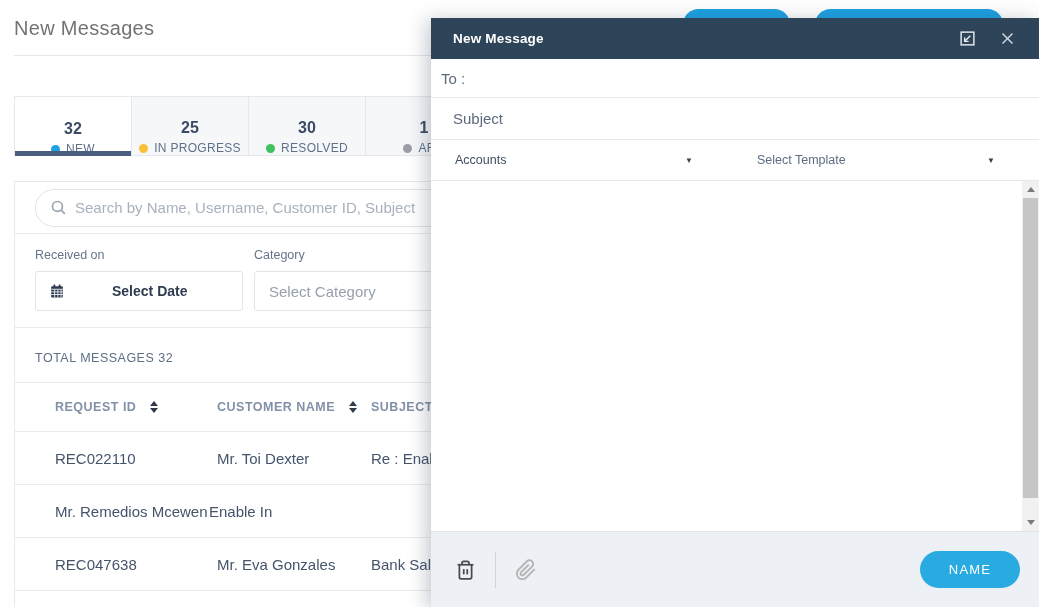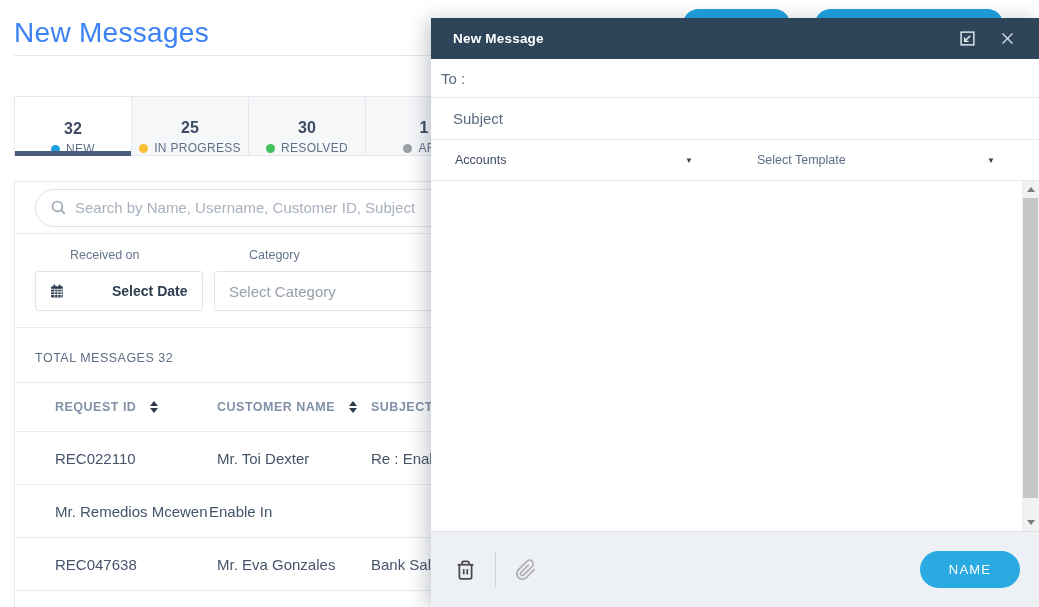--- a/index.html
+++ b/index.html
@@ -2,21 +2,21 @@
 <html><head>
 <meta charset="utf-8">
 <style>
   * { box-sizing: border-box; margin: 0; padding: 0; }
   html,body { width:1039px; height:607px; }
   body {
     font-family:"Liberation Sans", sans-serif;
     background:#fff; position:relative; overflow:hidden; color:#45546a;
   }
   
-  .page-title{ position:absolute; left:14px; top:17px; font-size:28px; font-weight:400; color:#3b82f6; letter-spacing:.3px;}
+  .page-title{ position:absolute; left:14px; top:17px; font-size:20px; font-weight:400; color:#737373; letter-spacing:.3px;}
   .title-divider{ position:absolute; left:14px; right:0; top:55px; height:1px; background:#e3e7ec;}
   .top-btn{ position:absolute; top:9px; height:31px; background:#1da1e2; border-radius:16px; border:none;}
   .top-btn.b1{ left:683px; width:107px;}
   .top-btn.b2{ left:815px; width:188px;}
 
   .tabs{ position:absolute; left:14px; top:96px; display:flex;}
   .tab{ width:118px; height:60px; background:#f6f7f9; border:1px solid #e4e7ec; margin-left:-1px;
         display:flex; flex-direction:column; align-items:center; justify-content:flex-end; gap:4px; position:relative; cursor:pointer;}
   .tab:first-child{ margin-left:0;}
   .tab.active{ background:#fff; border-bottom:none;}
@@ -28,23 +28,23 @@
   .dot-resolved{ background:#43c15e;} .dot-archived{ background:#9aa0a6;}
   .tab-label{ font-size:12px; color:#5f7089; letter-spacing:.3px;}
 
   .card{ position:absolute; left:14px; top:181px; right:0; height:500px; background:#fff; border:1px solid #e5e8ed; border-right:none;}
   .search-section{ height:52px; border-bottom:1px solid #e8ebef; display:flex; align-items:center; padding-left:20px;}
   .search-pill{ width:620px; height:38px; border:1px solid #dfe3e8; border-radius:19px; display:flex; align-items:center; padding:0 14px; gap:8px; background:#fff;}
   .search-pill input{ border:none; outline:none; flex:1; font-size:15px; font-family:inherit; color:#45546a; background:transparent;}
   .search-pill input::placeholder{ color:#a8b1bd;}
   .filters{ padding:14px 0 16px 20px; border-bottom:1px solid #e8ebef; display:flex; gap:11px;}
   .filter-group{ display:flex; flex-direction:column; gap:9px;}
-  .filter-label{ font-size:12.5px; color:#66758a;margin-left:35px;}
+  .filter-label{ font-size:12.5px; color:#66758a;}
   .filter-box{ height:40px; border:1px solid #e1e5ea; border-radius:3px; background:#fff; display:flex; align-items:center; padding:0 14px; gap:8px; cursor:pointer;}
-  .date-box{ width:168px; font-size:14px; font-weight:bold; color:#2e3c50;gap:48px;}
+  .date-box{ width:208px; font-size:14px; font-weight:bold; color:#2e3c50;gap:48px;}
   .category-box{ width:262px; font-size:15px; color:#97a0ad;}
   .total-row{ padding:23px 20px 17px 20px; font-size:12.5px; color:#5d6e85; letter-spacing:.5px;}
   .tbl-row{ display:flex; align-items:center; padding-left:40px; border-top:1px solid #e8ebef;}
   .tbl-head{ height:49px;}
   .tbl-body-row{ height:53px;}
   .c1{ width:162px;} .c2{ width:154px;} .c3{ flex:1;}
   .th{ font-size:12.5px; font-weight:bold; color:#8291a7; letter-spacing:.5px; display:flex; align-items:center; gap:14px;}
   .td{ font-size:15px; color:#45546a;}
   .sort-icon{ display:inline-flex; flex-direction:column; gap:2px; cursor:pointer;}
   .sort-icon i{ width:0; height:0; border-left:4px solid transparent; border-right:4px solid transparent; display:block;}

